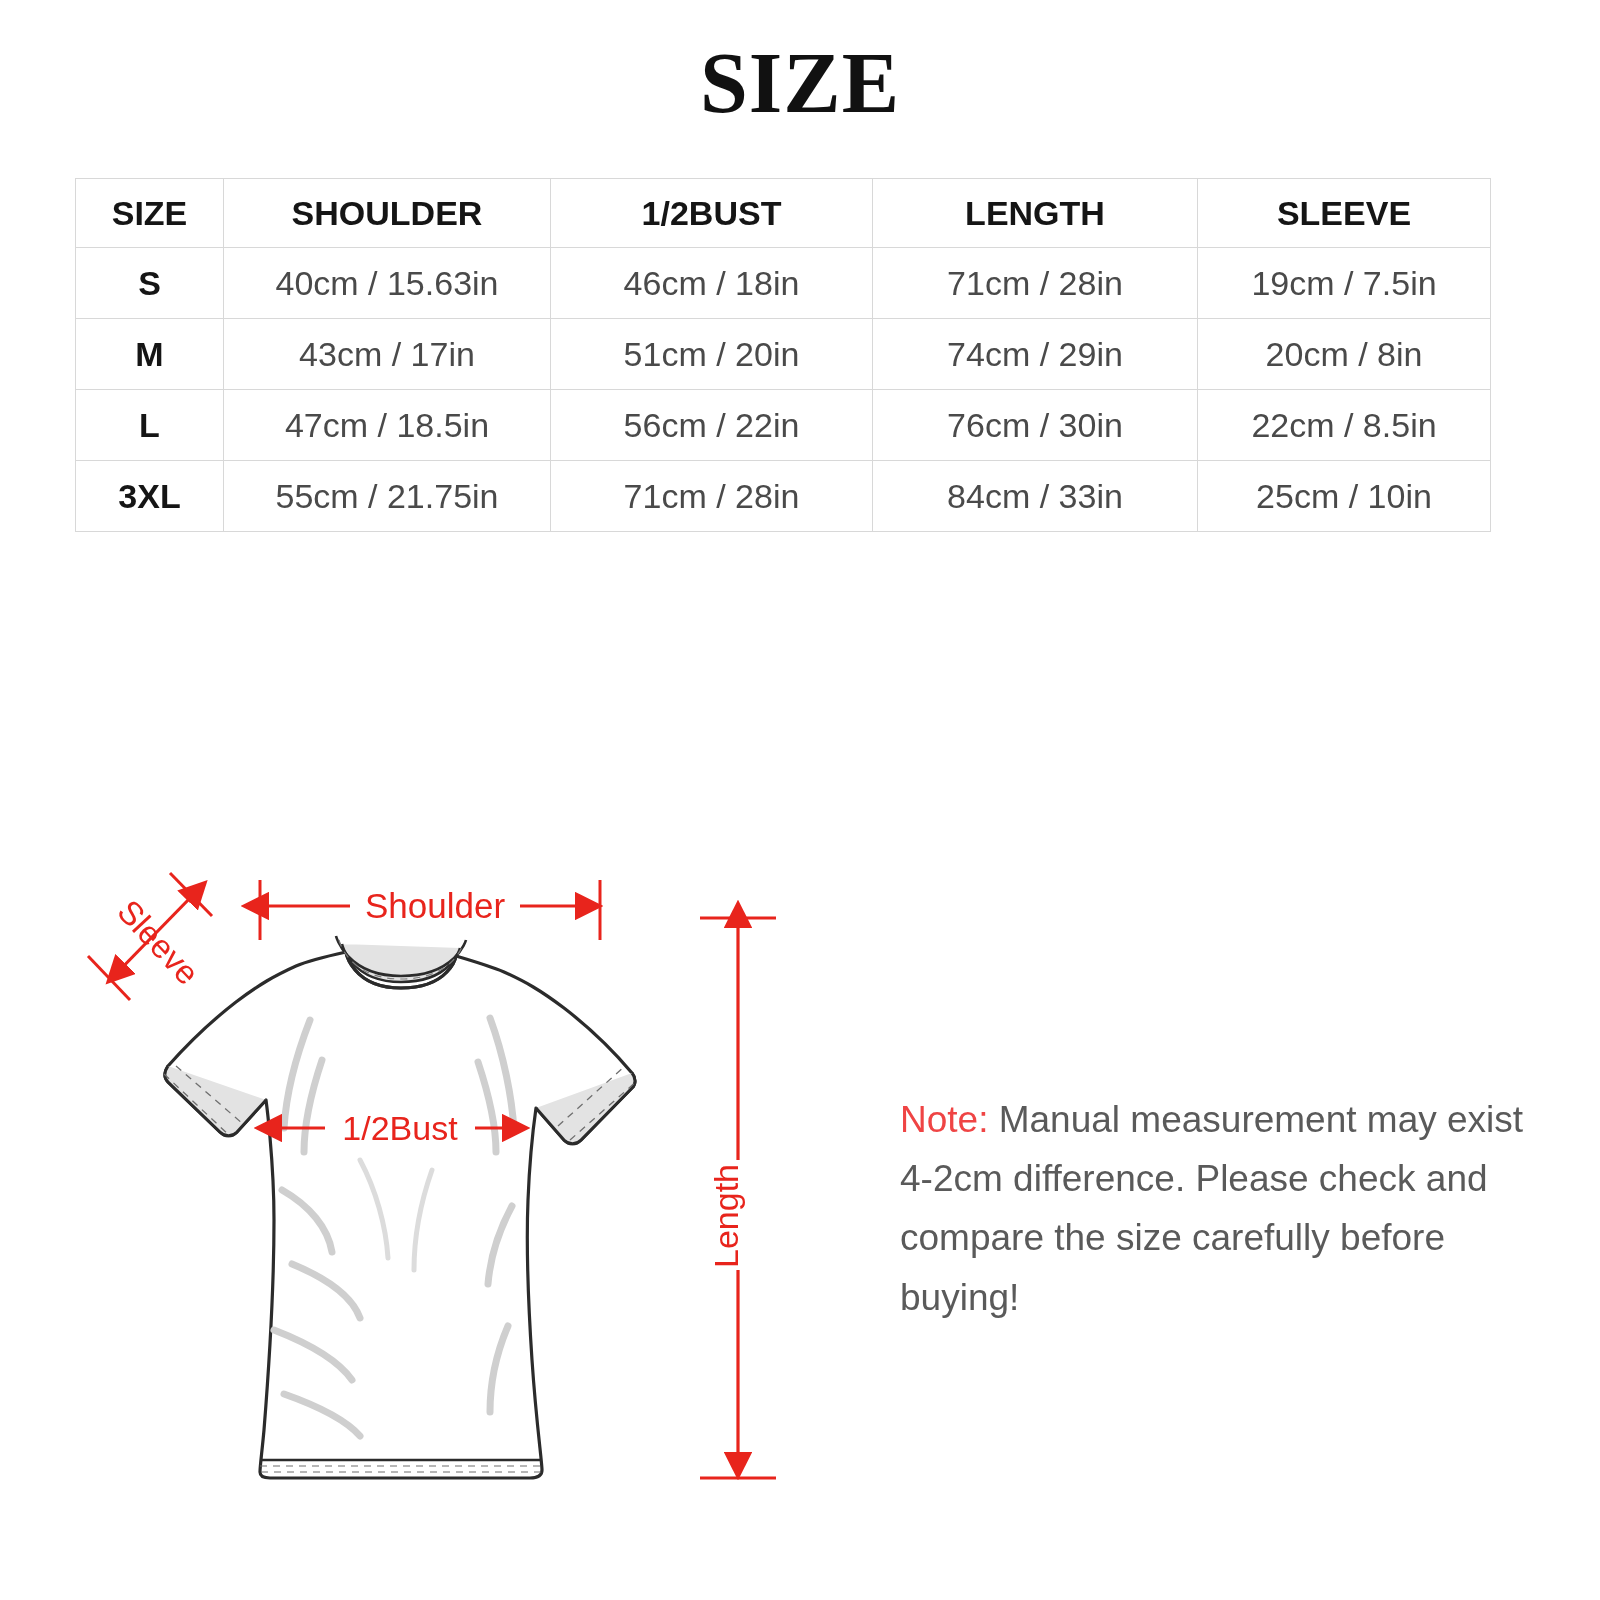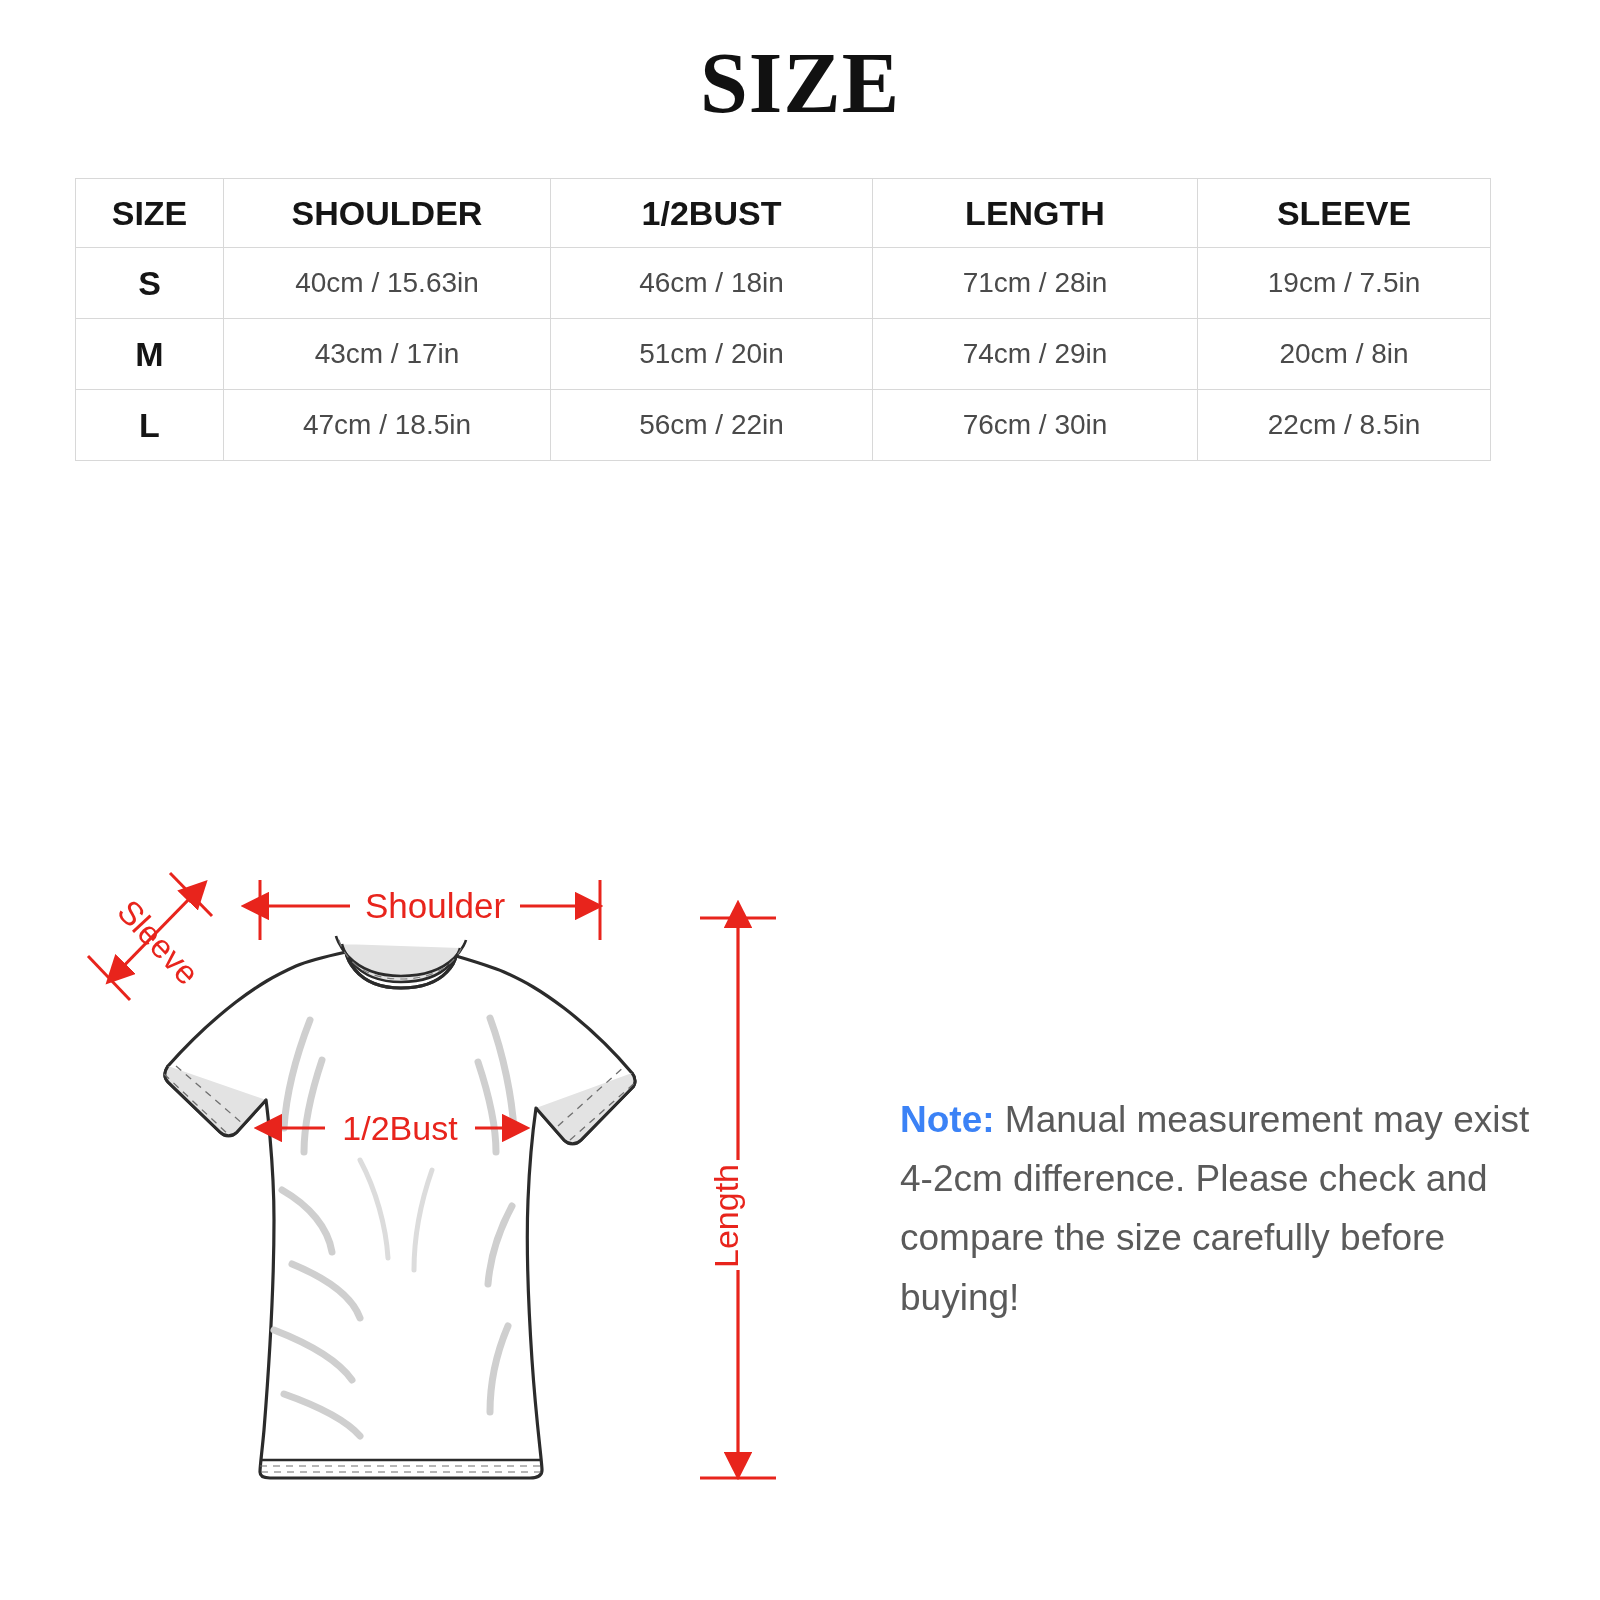--- a/index.html
+++ b/index.html
@@ -45,21 +45,21 @@
   table.size-table col.c2 { width: 322px; }
   table.size-table col.c3 { width: 325px; }
   table.size-table col.c4 { width: 293px; }
 
   table.size-table th,
   table.size-table td {
     border: 1px solid #d8d8d8;
     height: 70px;
     text-align: center;
     vertical-align: middle;
-    font-size: 28px;
+    font-size: 34px;
     color: #4a4a4a;
     font-weight: normal;
     padding: 0 4px;
   }
   table.size-table thead th {
     font-size: 34px;
     font-weight: bold;
     color: #151515;
     height: 68px;
   }
@@ -83,22 +83,22 @@
   .note {
     position: absolute;
     left: 900px;
     top: 1090px;
     width: 640px;
     font-size: 37px;
     line-height: 1.6;
     color: #5a5a5a;
   }
   .note b {
-    color: #3b82f6;
-    font-weight: bold;
+    color: #ef4444;
+    font-weight: normal;
   }
 </style>
 </head>
 <body>
 
 <div class="title">SIZE</div>
 
 <div class="table-wrap">
   <table class="size-table">
     <colgroup>
@@ -131,20 +131,27 @@
         <td>51cm / 20in</td>
         <td>74cm / 29in</td>
         <td>20cm / 8in</td>
       </tr>
       <tr>
         <td class="size-cell">L</td>
         <td>47cm / 18.5in</td>
         <td>56cm / 22in</td>
         <td>76cm / 30in</td>
         <td>22cm / 8.5in</td>
+      </tr>
+      <tr>
+        <td class="size-cell">3XL</td>
+        <td>55cm / 21.75in</td>
+        <td>71cm / 28in</td>
+        <td>84cm / 33in</td>
+        <td>25cm / 10in</td>
       </tr>
     </tbody>
   </table>
 </div>
 
 <div class="diagram">
   <svg width="780" height="700" viewBox="0 0 780 700" xmlns="http://www.w3.org/2000/svg">
     <defs>
       <marker id="arrHead" markerWidth="9" markerHeight="9" refX="7" refY="4.5" orient="auto" markerUnits="strokeWidth">
         <path d="M0,0 L9,4.5 L0,9 z" fill="#e8241c"></path>

